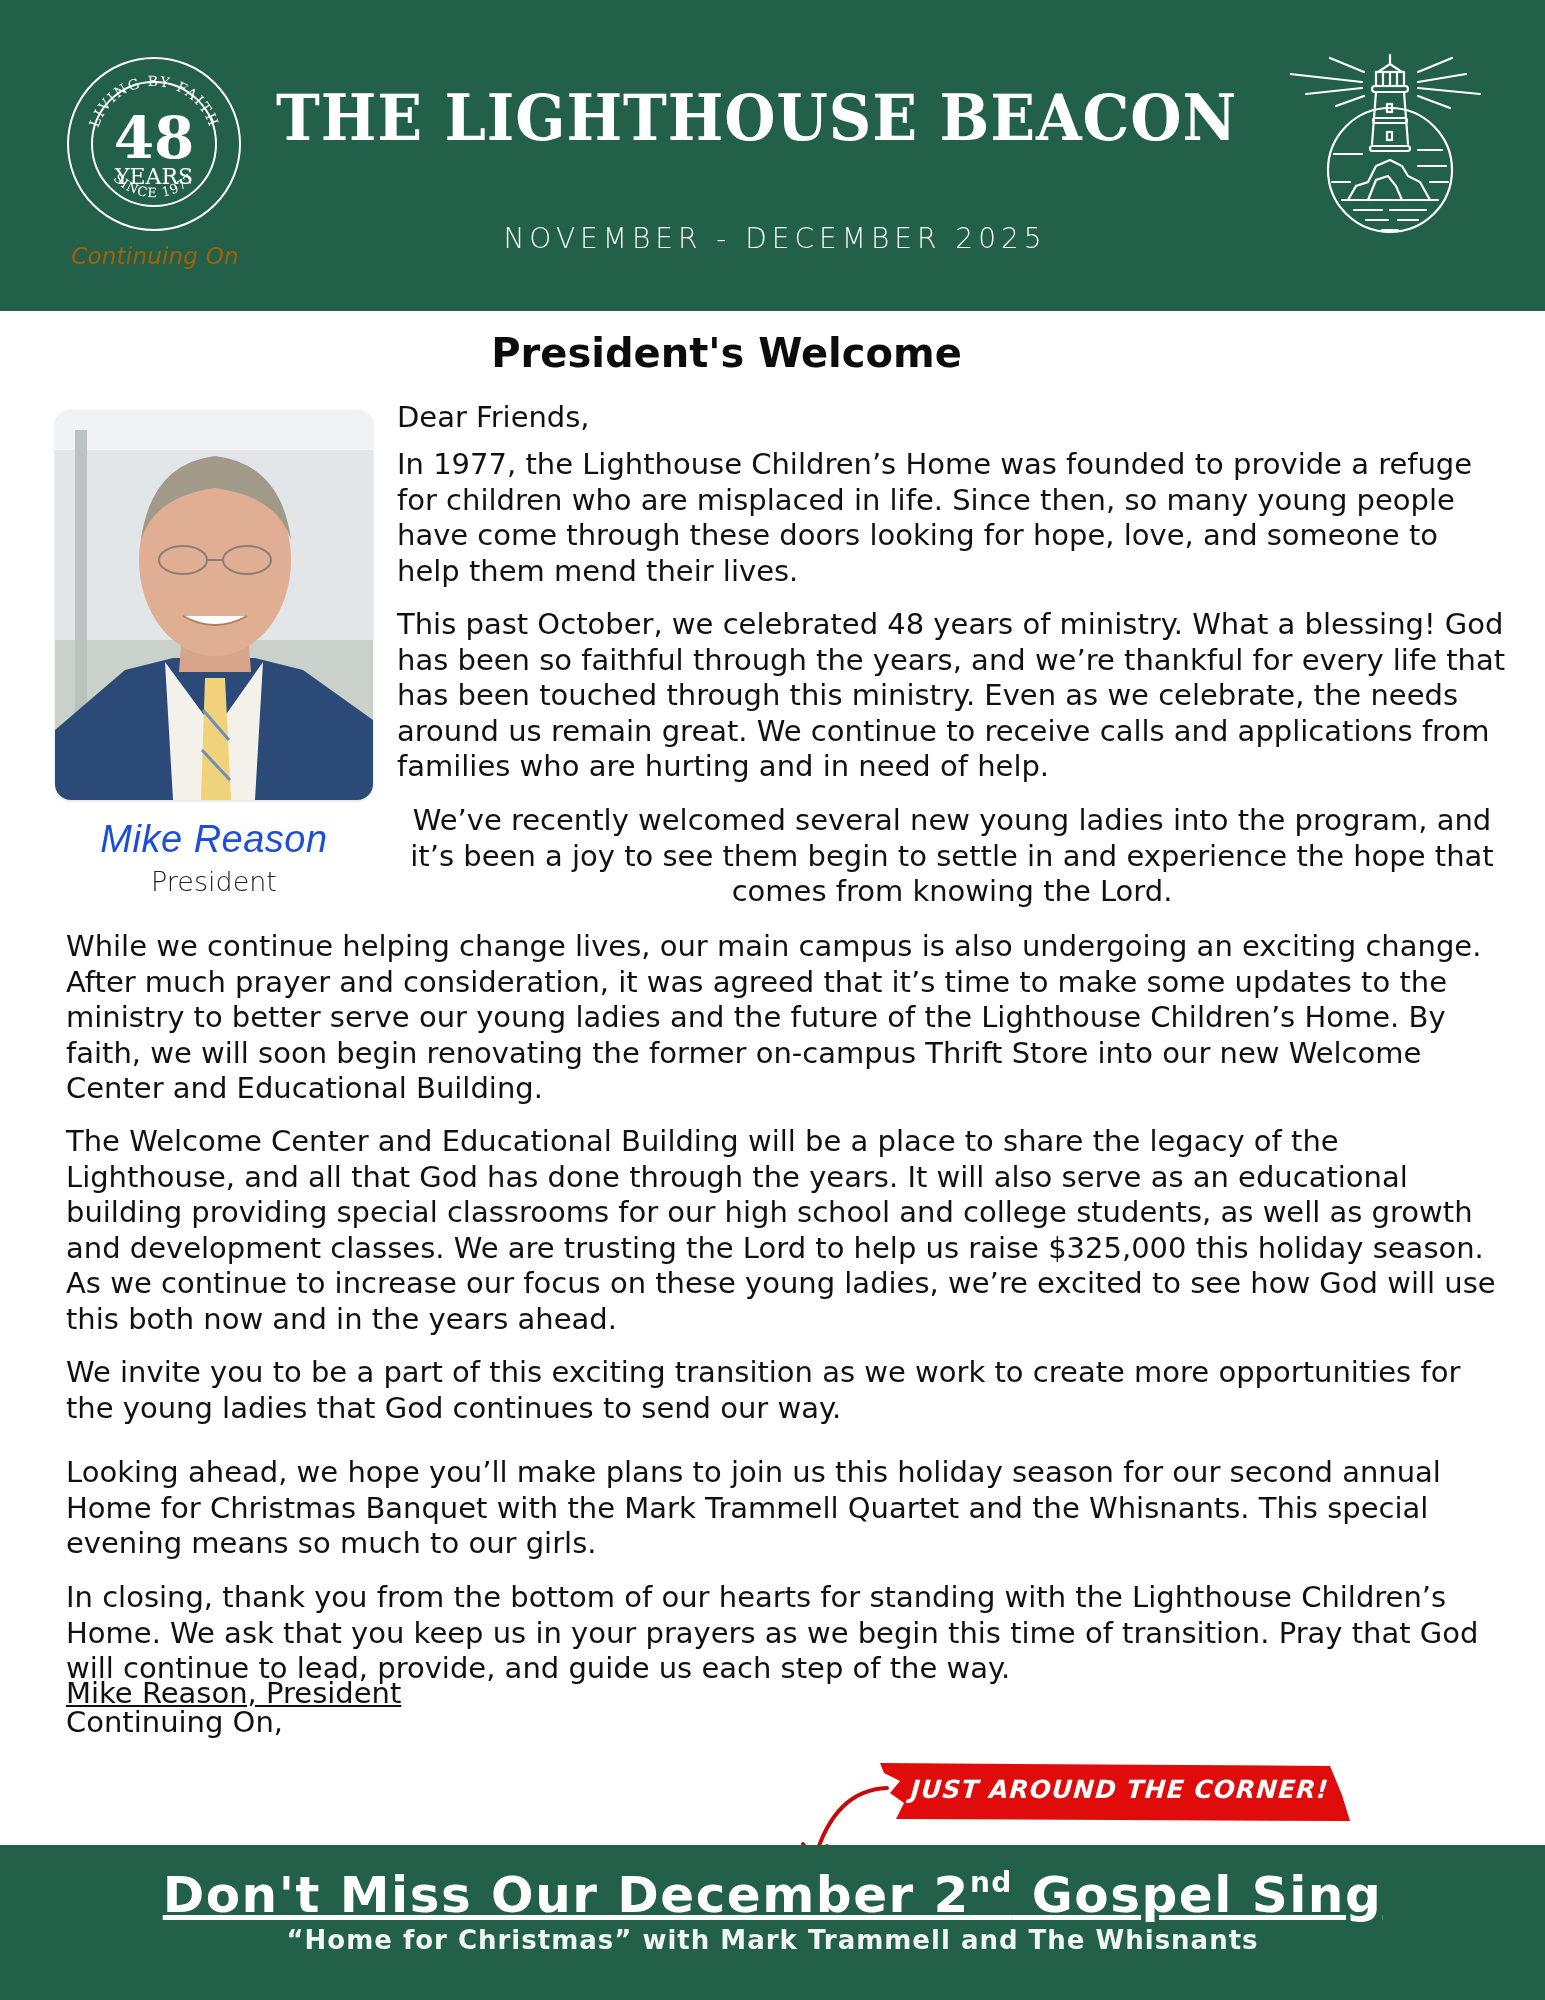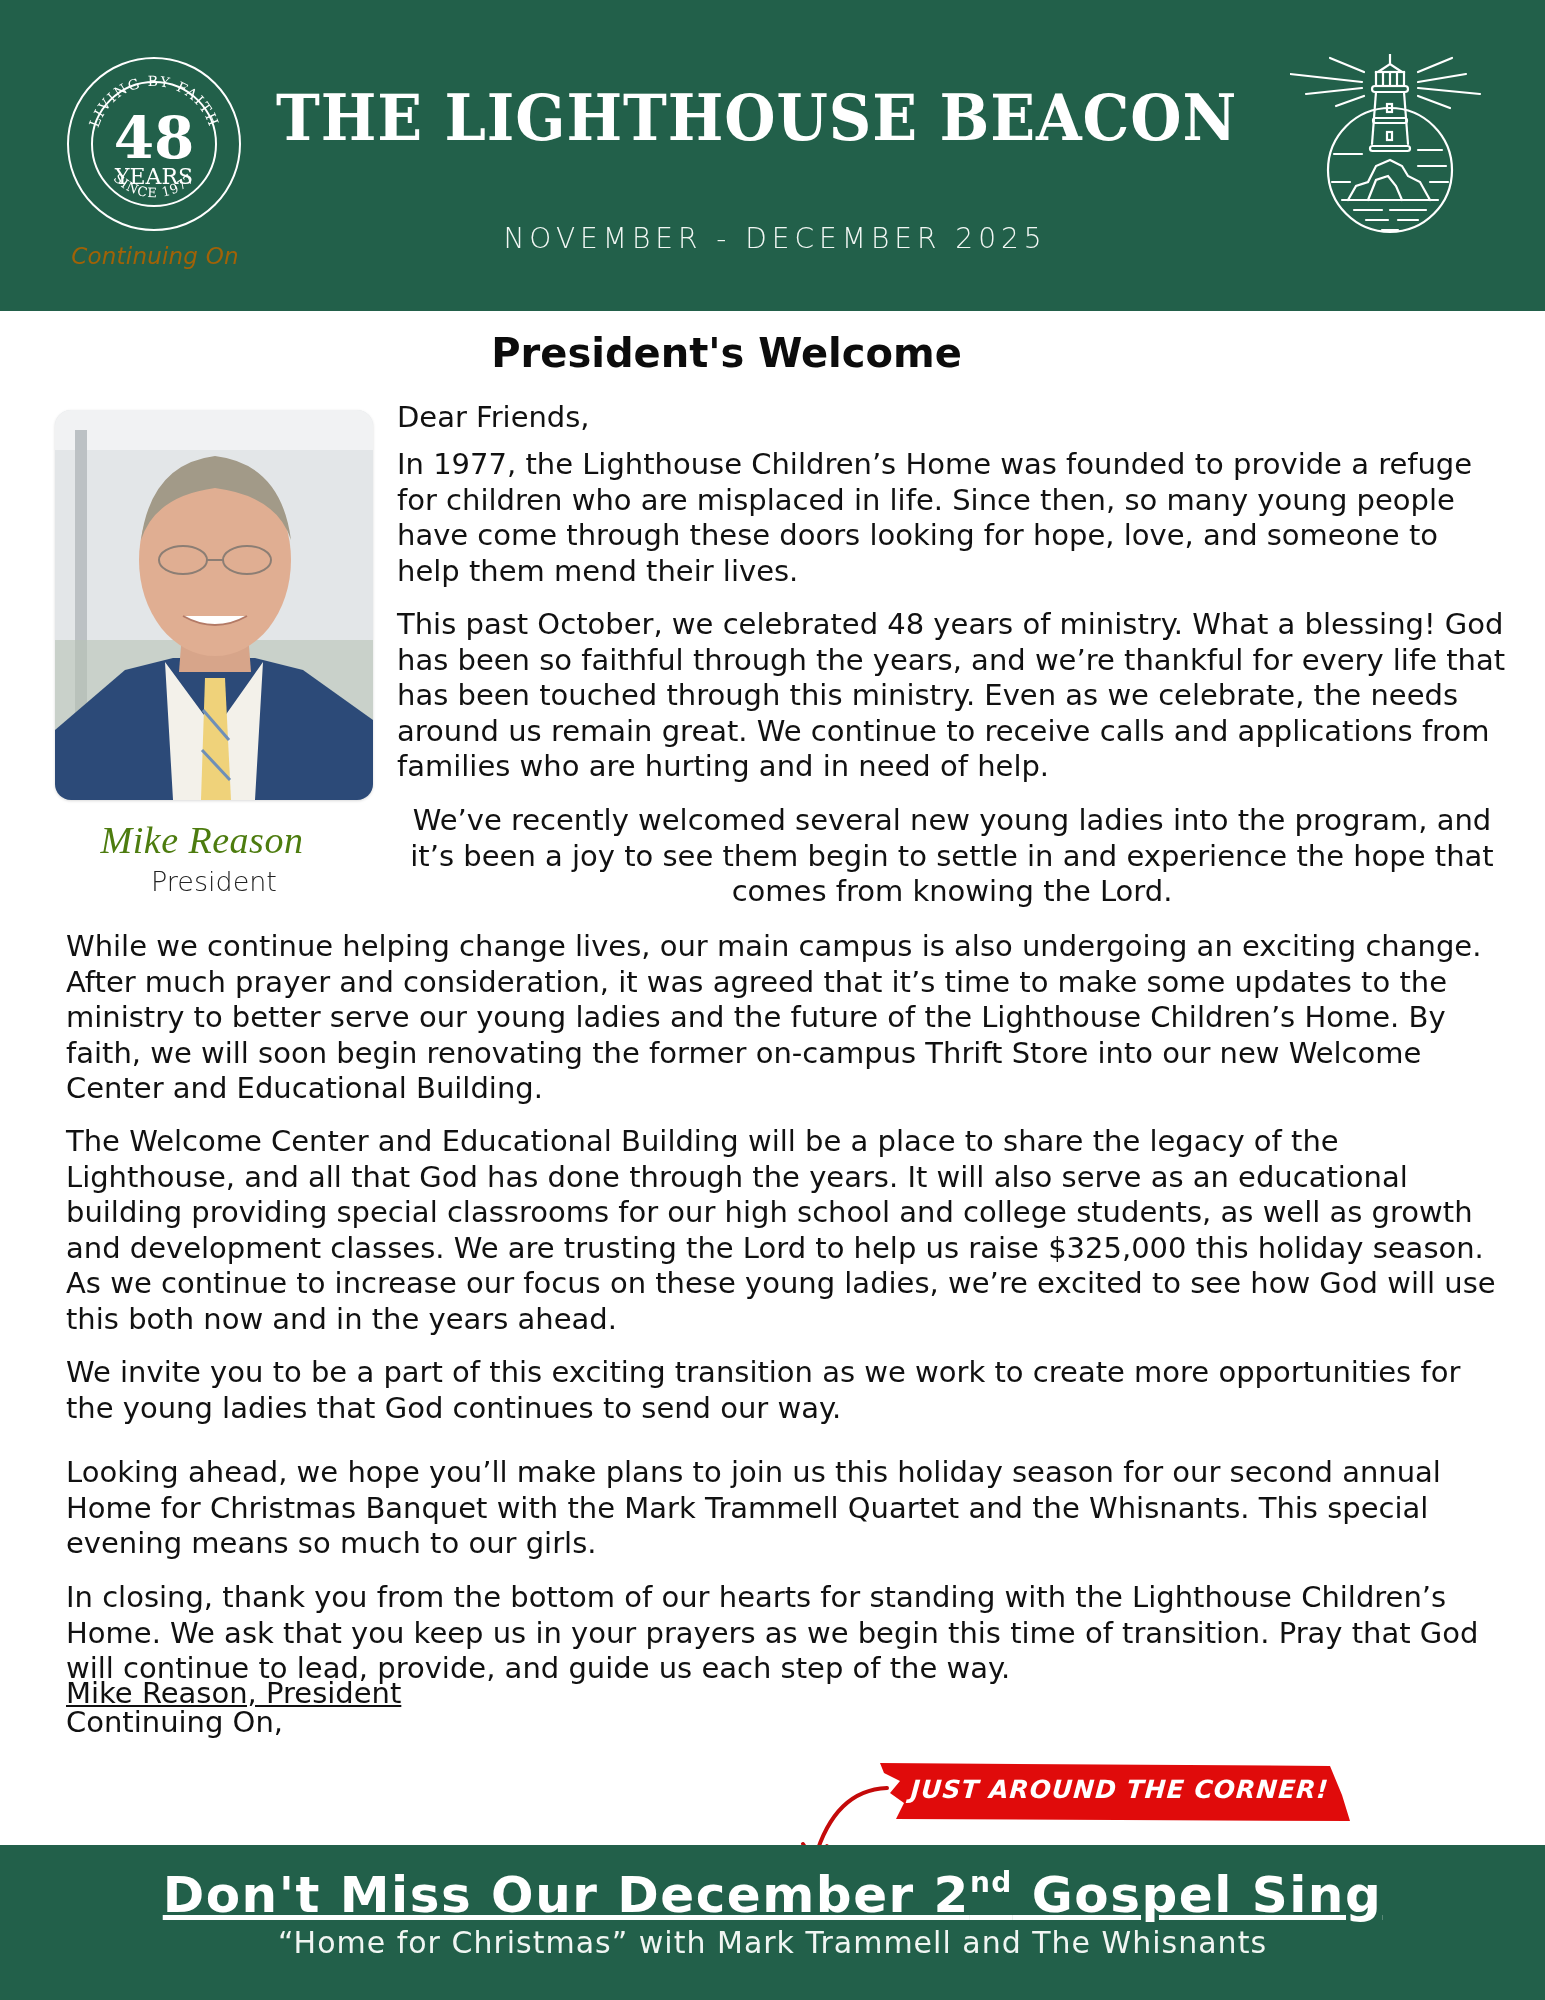--- a/index.html
+++ b/index.html
@@ -43,22 +43,22 @@
 
     
     .photo {
       position: absolute; left: 55px; top: 410px; width: 318px; height: 390px;
       border-radius: 16px; overflow: hidden;
       background: linear-gradient(180deg, #eef0f2 0%, #d9dde0 40%, #c8d0c8 60%, #b9c3bd 100%);
       box-shadow: 0 1px 3px rgba(0,0,0,0.15);
     }
     .photo svg { width: 318px; height: 390px; display: block; }
     .signature {
-      position: absolute; left: 43px; top: 818px; width: 318px; text-align: center;
-      font-family: Liberation Serif, serif; font-style: italic; font-size: 38px; color: #4d7c0f;
+      position: absolute; left: 55px; top: 818px; width: 318px; text-align: center;
+      font-family: Liberation Sans, sans-serif; font-style: italic; font-size: 38px; color: #1d4ed8;
       letter-spacing: 0.5px;
     }
     .sig-role {
       position: absolute; left: 55px; top: 866px; width: 318px; text-align: center;
       font-size: 27px; font-weight: 300; color: #222;
     }
 
     
     .para {
       position: absolute; font-size: 29px; line-height: 35.5px; color: #111;
@@ -85,21 +85,21 @@
       position: absolute; left: 0; top: 1845px; width: 1545px; height: 155px;
       background: #22604a;
     }
     .footer-title {
       position: absolute; left: 0; top: 1866px; width: 1545px; text-align: center;
       color: #ffffff; font-size: 50px; font-weight: bold; letter-spacing: 1.5px; text-decoration: underline;
     }
     .footer-title sup { font-size: 28px; vertical-align: 20px; }
     .footer-sub {
       position: absolute; left: 0; top: 1925px; width: 1545px; text-align: center;
-      color: #f0f5f2; font-size: 30px; font-weight: 400; letter-spacing: 1px;
+      color: #f0f5f2; font-size: 26px; font-weight: 700; letter-spacing: 1px;
     }
   </style>
 </head>
 <body>
 
 <div class="masthead"></div>
 
 <div class="seal">
   <svg viewBox="0 0 176 176">
     <defs>

